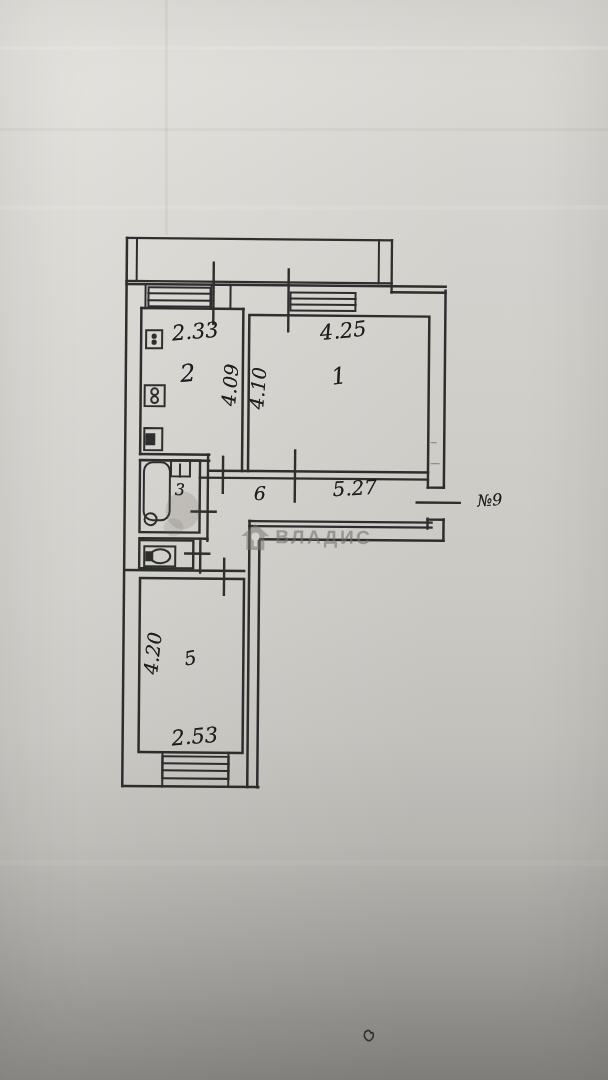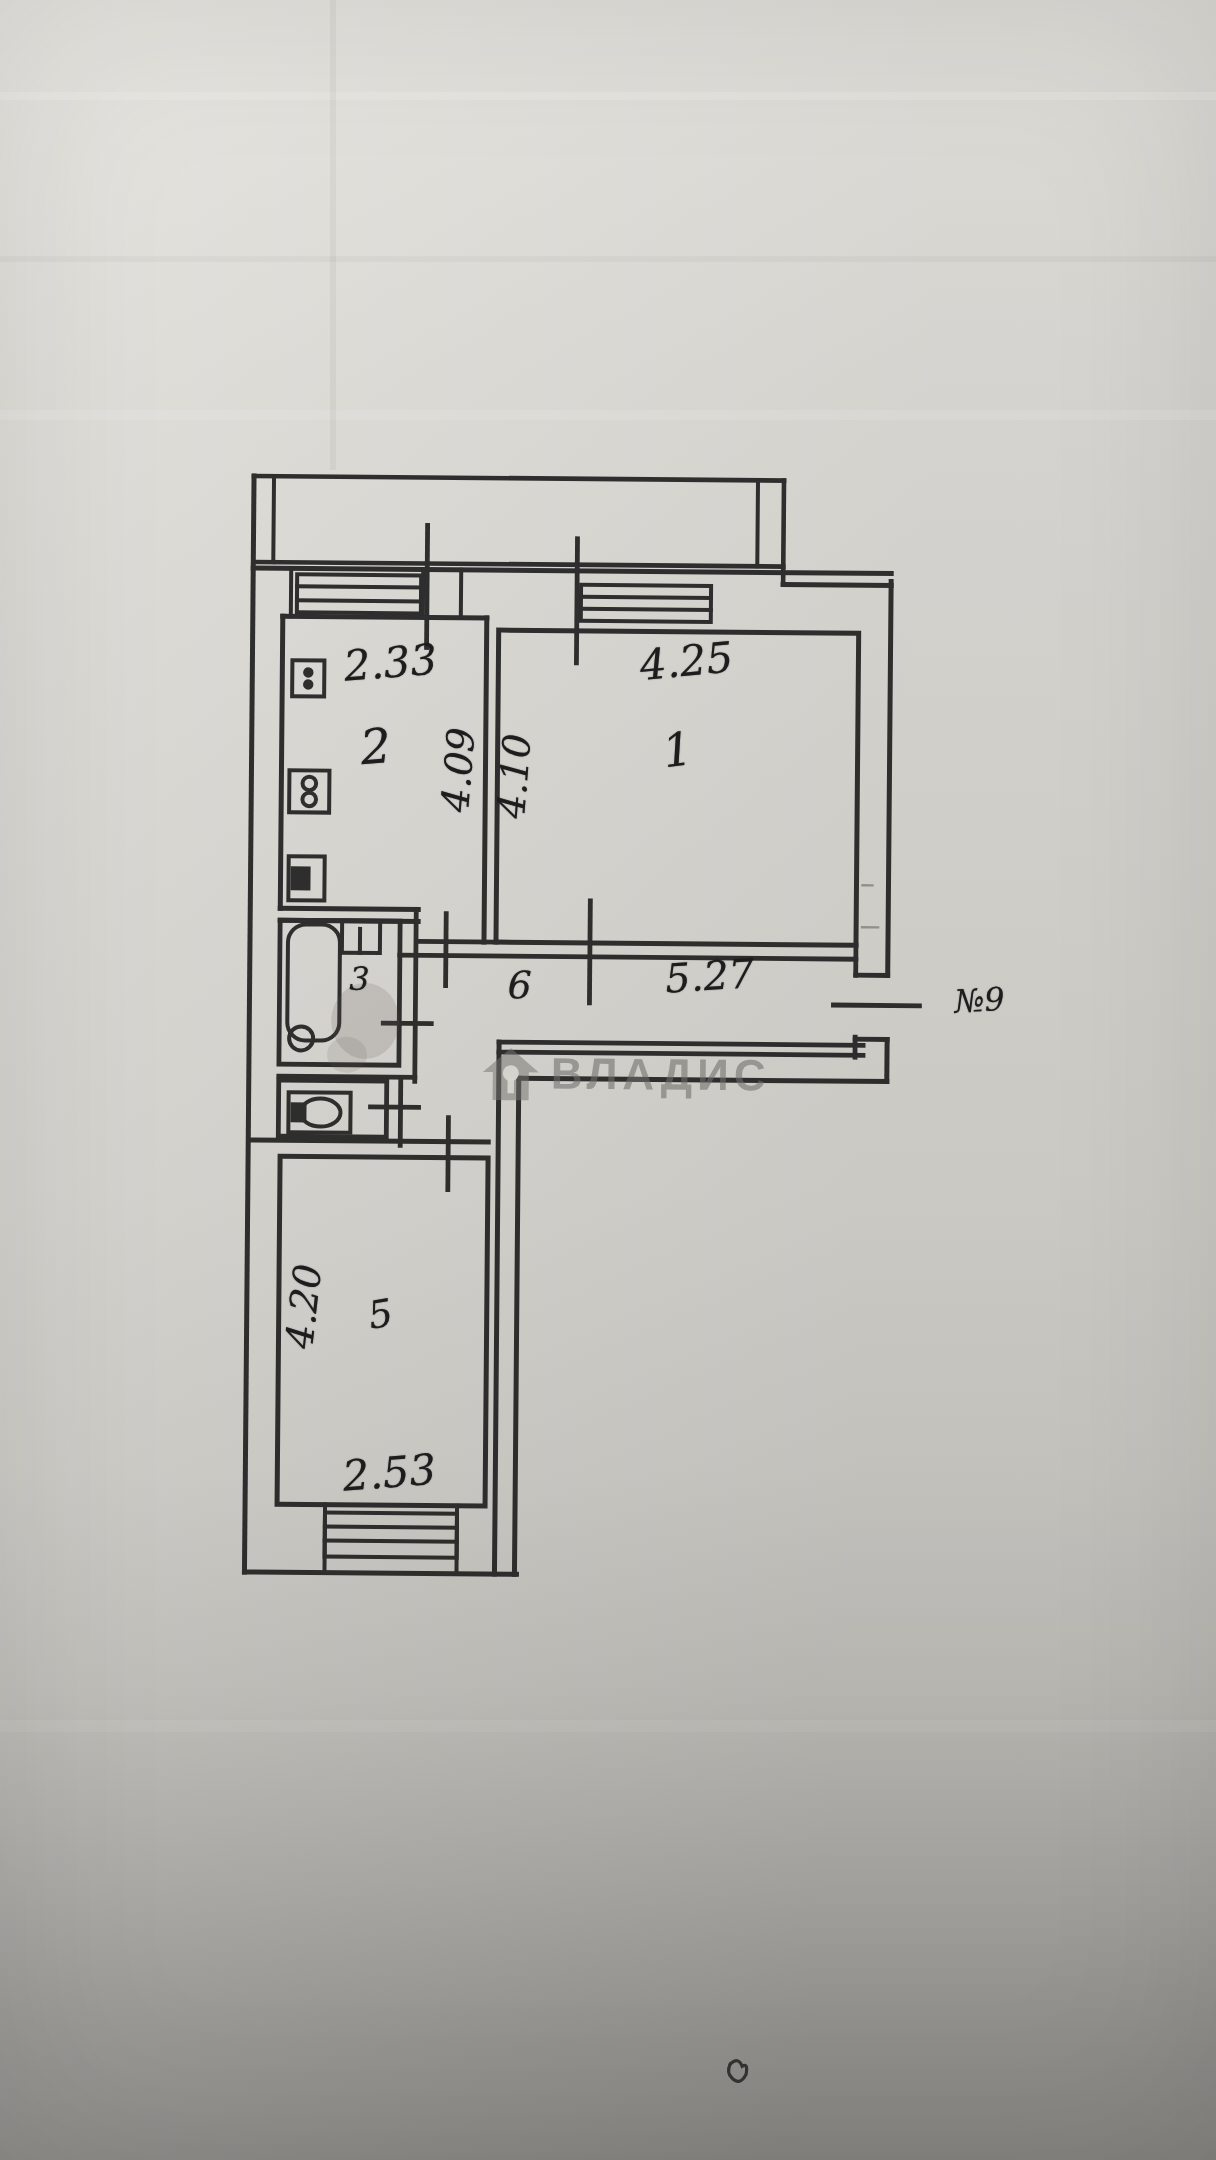--- a/index.html
+++ b/index.html
@@ -15,21 +15,21 @@
   .streak{position:absolute;left:0;width:100%;pointer-events:none;}
   #plan-rotate{position:absolute;left:0;top:0;width:608px;height:1080px;
     transform:rotate(.5deg);transform-origin:130px 240px;}
   svg.lines{position:absolute;left:0;top:0;}
   .lbl{position:absolute;font-family:"DejaVu Serif",serif;font-style:italic;
     color:#1d1d1d;white-space:nowrap;transform:translate(-50%,-50%);
     text-shadow:0 0 .6px rgba(20,20,20,.6);}
   .wm{position:absolute;left:243px;top:521px;display:flex;align-items:center;
     gap:5px;pointer-events:none;}
   .wm-text{font-family:"Liberation Sans",sans-serif;font-weight:700;
-    font-size:22px;letter-spacing:2.5px;color:rgba(112,110,106,.58);}
+    font-size:19px;letter-spacing:2.5px;color:rgba(112,110,106,.58);}
 </style>
 </head>
 <body>
 
 <div id="screen">
 
   <div class="streak" style="top:46px;height:4px;background:rgba(255,255,255,.14);"></div>
   <div class="streak" style="top:128px;height:3px;background:rgba(0,0,0,.03);"></div>
   <div class="streak" style="top:205px;height:5px;background:rgba(255,255,255,.10);"></div>
   <div class="streak" style="top:860px;height:6px;background:rgba(255,255,255,.06);"></div>

